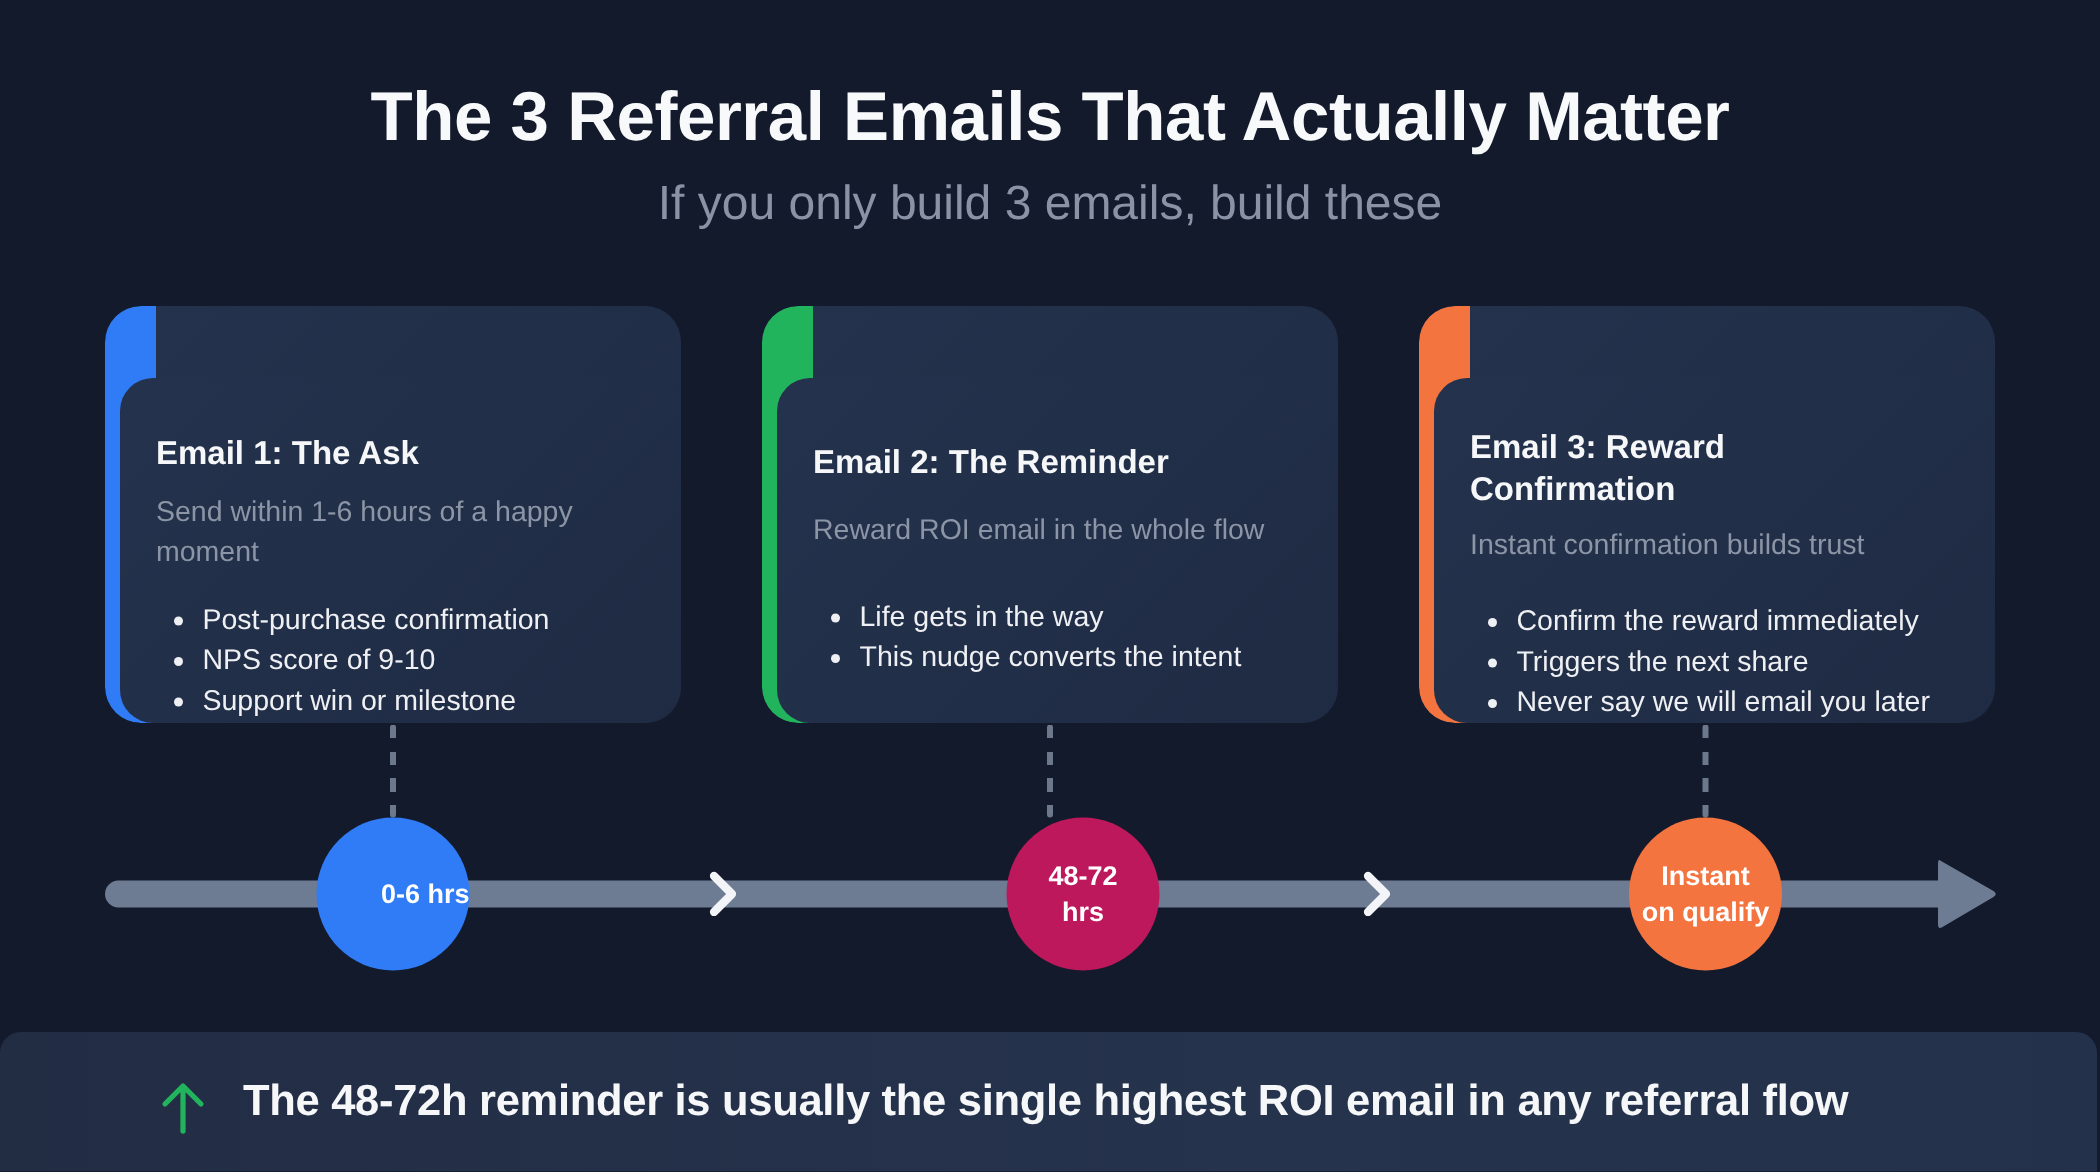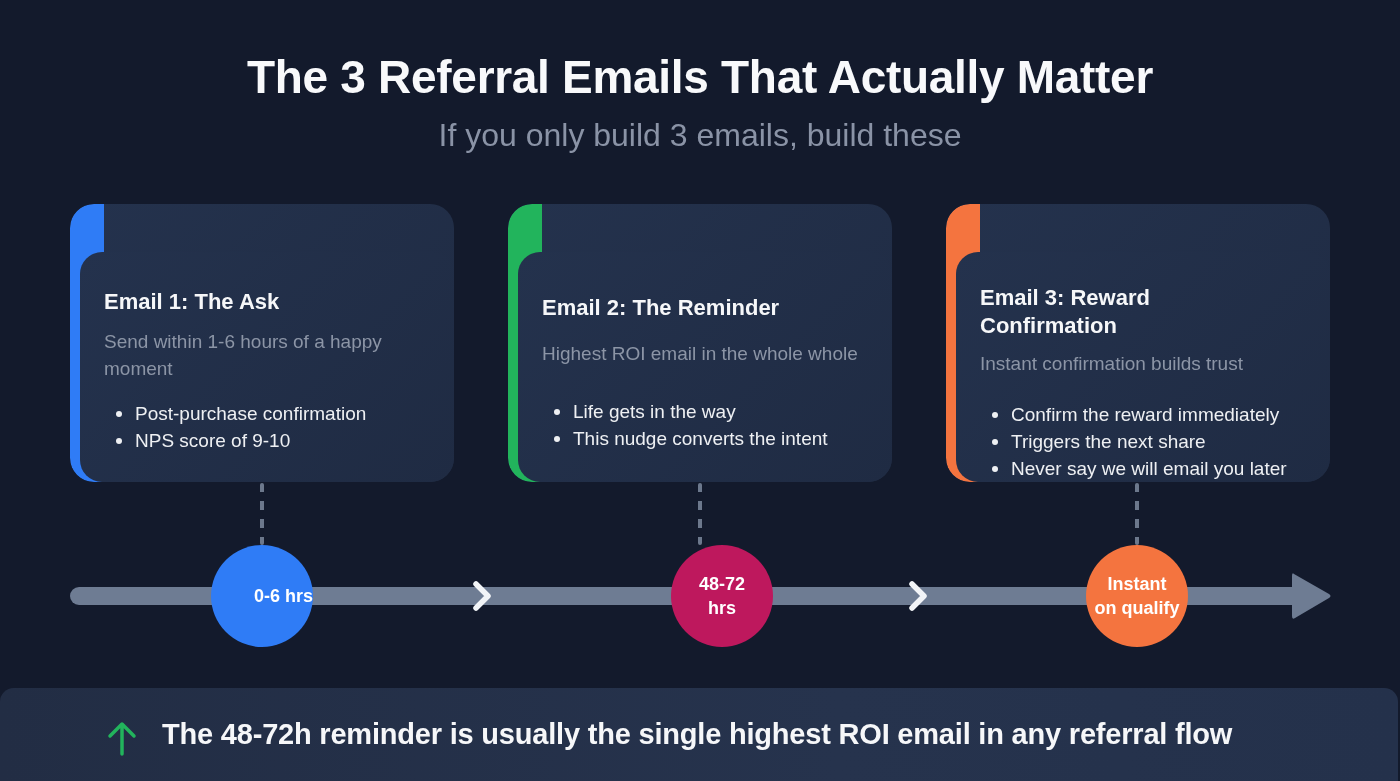--- a/index.html
+++ b/index.html
@@ -85,29 +85,30 @@
 <div class="subtitle">If you only build 3 emails, build these</div>
 
 <div class="card" style="left:70px;">
   <div class="accent" style="background:#2f7cf6;"></div>
   <div class="body" style="padding-top:36px;">
     <div class="card-title">Email 1: The Ask</div>
     <div class="card-sub" style="margin-top:12px;width:320px;">Send within 1-6 hours of a happy moment</div>
     <ul class="card-list" style="margin-top:18px;">
       <li>Post-purchase confirmation</li>
       <li>NPS score of 9-10</li>
+      <li>Support win or milestone</li>
     </ul>
   </div>
 </div>
 
 <div class="card" style="left:508px;">
   <div class="accent" style="background:#22b45c;"></div>
   <div class="body" style="padding-top:42px;">
     <div class="card-title">Email 2: The Reminder</div>
-    <div class="card-sub" style="margin-top:18px;">Highest ROI email in the whole whole</div>
+    <div class="card-sub" style="margin-top:18px;">Reward ROI email in the whole flow</div>
     <ul class="card-list" style="margin-top:31px;">
       <li>Life gets in the way</li>
       <li>This nudge converts the intent</li>
     </ul>
   </div>
 </div>
 
 <div class="card" style="left:946px;">
   <div class="accent" style="background:#f4743f;"></div>
   <div class="body" style="padding-top:32px;">

